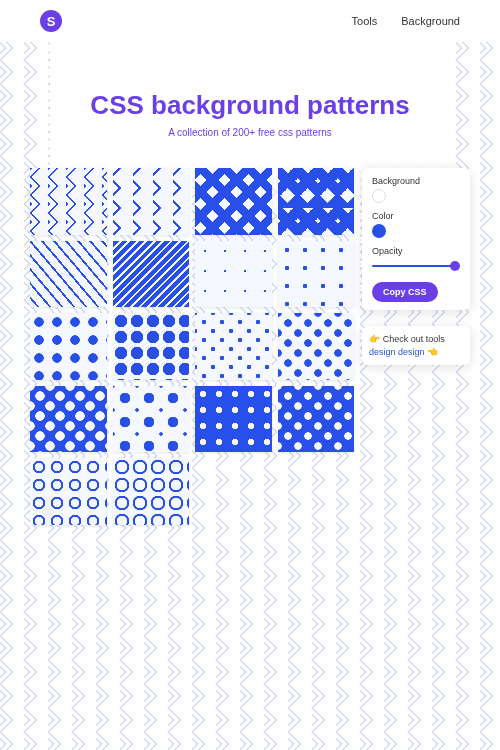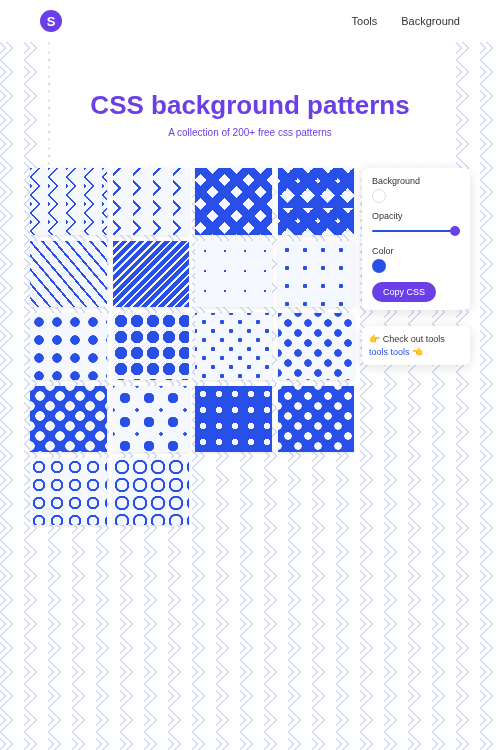--- a/index.html
+++ b/index.html
@@ -22,21 +22,21 @@
 .panel{background:#fff;border-radius:6px;padding:8px 10px;box-shadow:0 2px 12px rgba(0,0,0,0.12)}
 .control{margin-bottom:8px}
 .control:last-child{margin-bottom:0}
 .label{font-size:9px;color:#333;margin-bottom:3px}
 .swatch{width:14px;height:14px;border-radius:50%;border:1px solid #ddd}
 .swatch.bg{background:#fff}
 .swatch.c{background:#2850e8;border:none}
 .slider{position:relative;height:14px;display:flex;align-items:center}
 .slider-track{height:2px;background:#2850e8;border-radius:2px;flex:1}
 .slider-thumb{width:10px;height:10px;border-radius:50%;background:#6B3FE8;position:absolute;right:0;top:2px}
-.btn{background:#6B3FE8;color:#fff;border:none;border-radius:12px;padding:5px 11px;font-size:9px;cursor:pointer;font-weight:400}
+.btn{background:#6B3FE8;color:#fff;border:none;border-radius:12px;padding:5px 11px;font-size:9px;cursor:pointer;font-weight:700}
 .callout{background:#fff;border-radius:6px;padding:7px;box-shadow:0 2px 12px rgba(0,0,0,0.12);font-size:9px;color:#333;line-height:1.4}
 .callout a{color:#2850e8;text-decoration:none}
 
 .t1{background-image:linear-gradient(135deg,#2850e8 0,#2850e8 1.5px,transparent 1.5px,transparent 6px,#2850e8 6px,#2850e8 7.5px,transparent 7.5px,transparent 16px),linear-gradient(45deg,#2850e8 0,#2850e8 1.5px,transparent 1.5px,transparent 6px,#2850e8 6px,#2850e8 7.5px,transparent 7.5px,transparent 16px);background-size:18px 18px}
 .t2{background-image:linear-gradient(135deg,transparent 0,transparent 4px,#2850e8 4px,#2850e8 6px,transparent 6px,transparent 20px),linear-gradient(45deg,transparent 0,transparent 4px,#2850e8 4px,#2850e8 6px,transparent 6px,transparent 20px);background-size:20px 20px}
 .t3{background-image:linear-gradient(135deg,#2850e8 0,#2850e8 25%,transparent 25%,transparent 50%,#2850e8 50%,#2850e8 75%,transparent 75%),linear-gradient(45deg,#2850e8 0,#2850e8 25%,transparent 25%,transparent 50%,#2850e8 50%,#2850e8 75%,transparent 75%);background-size:24px 24px}
 .t4{background-image:linear-gradient(45deg,#2850e8 0,#2850e8 25%,transparent 25%,transparent 50%,#2850e8 50%,#2850e8 75%,transparent 75%),linear-gradient(-45deg,#2850e8 0,#2850e8 25%,transparent 25%,transparent 50%,#2850e8 50%,#2850e8 75%,transparent 75%);background-size:20px 40px}
 .t5{background:#f5f9ff;position:relative;overflow:hidden}
 .t5::before{content:'';position:absolute;inset:-20px;background-image:repeating-linear-gradient(45deg,#2850e8 0,#2850e8 2px,transparent 2px,transparent 10px);transform:skewY(10deg)}
 .t6{background:#2850e8;position:relative}
@@ -95,31 +95,31 @@
       <div class="tile t18"></div>
     </div>
 
     <aside class="sidebar">
       <div class="panel">
         <div class="control">
           <div class="label">Background</div>
           <div class="swatch bg"></div>
         </div>
         <div class="control">
+          <div class="label">Color</div>
+          <div class="swatch c"></div>
+        </div>
+        <div class="control">
           <div class="label">Opacity</div>
           <div class="slider">
             <div class="slider-track"></div>
             <div class="slider-thumb"></div>
           </div>
         </div>
-        <div class="control">
-          <div class="label">Color</div>
-          <div class="swatch c"></div>
-        </div>
         <button class="btn">Copy CSS</button>
       </div>
 
       <div class="callout">
-        <span>👉 Check out tools </span><a>tools tools</a><span> 👈</span>
+        <span>👉 Check out tools </span><a>design design</a><span> 👈</span>
       </div>
     </aside>
   </div>
 </div>
 
 </body></html>

